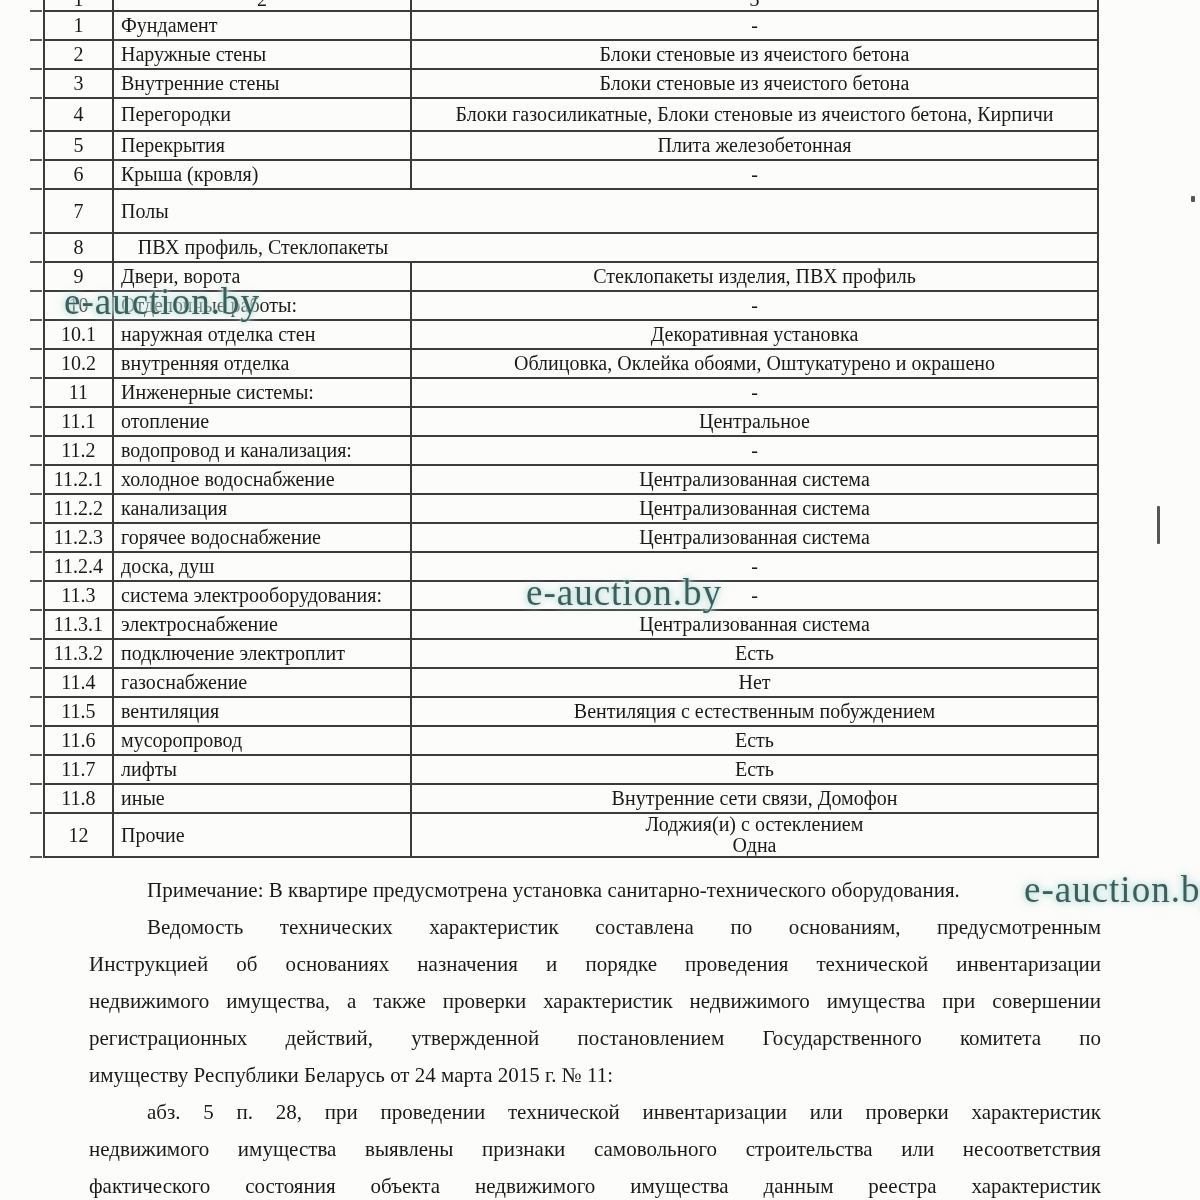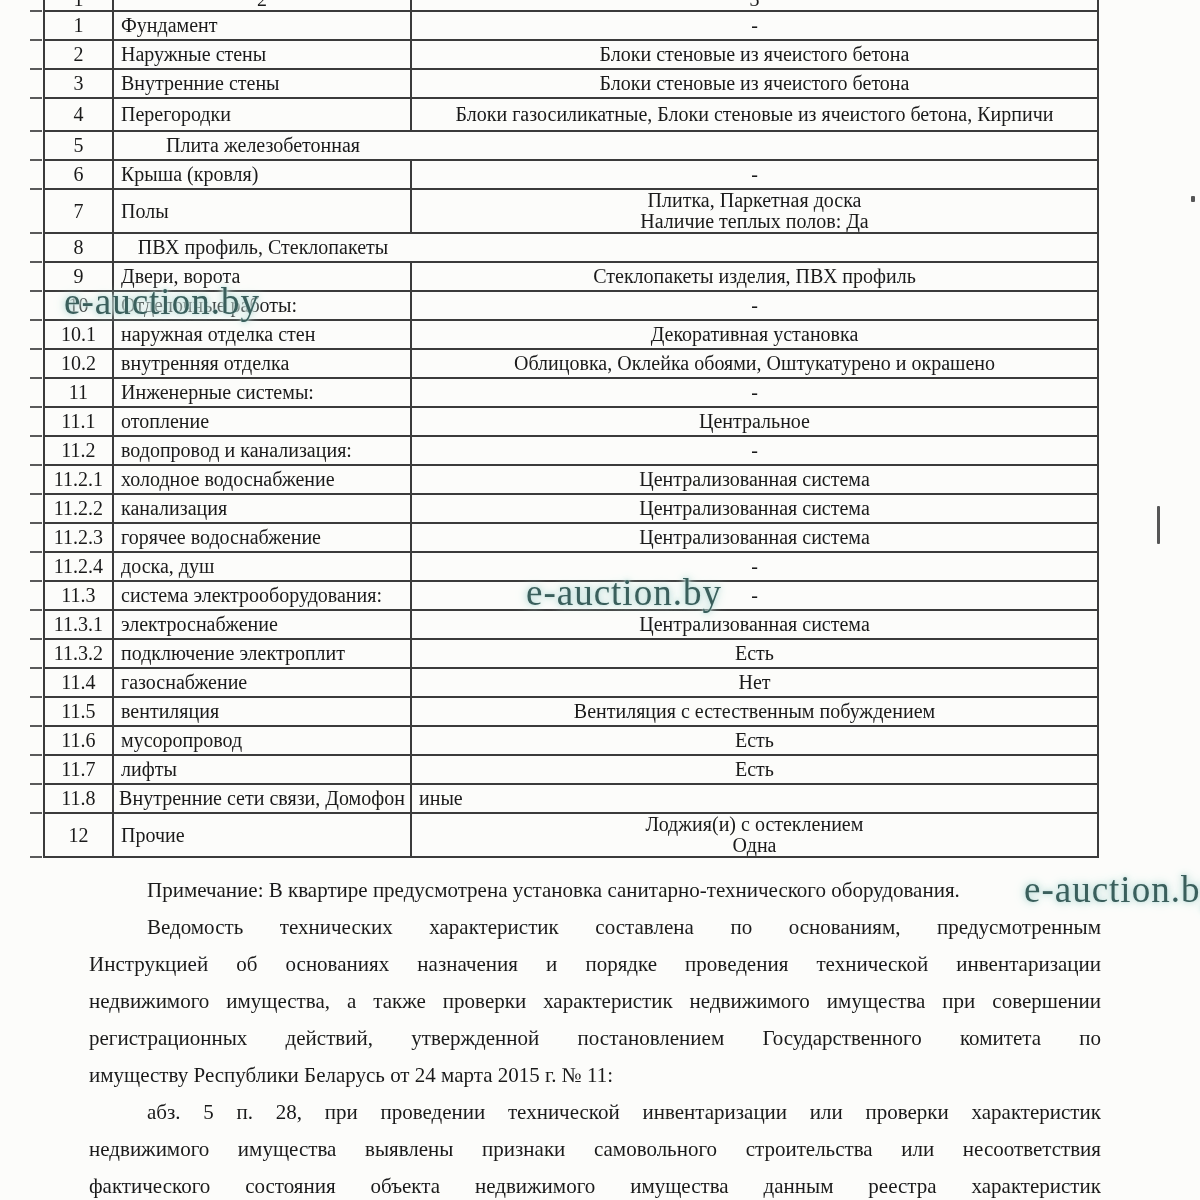--- a/index.html
+++ b/index.html
@@ -147,38 +147,35 @@
         </div>
         <div class="t-row r4">
           <div class="c num">4</div>
           <div class="c name">Перегородки</div>
           <div class="c val">
             <div>Блоки газосиликатные, Блоки стеновые из ячеистого бетона, Кирпичи</div>
           </div>
         </div>
         <div class="t-row">
           <div class="c num">5</div>
+          <div class="c name">Перекрытия</div>
           <div class="c val">
             <div>Плита железобетонная</div>
           </div>
         </div>
         <div class="t-row">
           <div class="c num">6</div>
           <div class="c name">Крыша (кровля)</div>
           <div class="c val">
             <div>-</div>
           </div>
         </div>
         <div class="t-row tall">
           <div class="c num">7</div>
           <div class="c name">Полы</div>
-          <div class="c val">
-            <div>Плитка, Паркетная доска</div>
-            <div>Наличие теплых полов: Да</div>
-          </div>
         </div>
         <div class="t-row">
           <div class="c num">8</div>
           <div class="c val">
             <div>ПВХ профиль, Стеклопакеты</div>
           </div>
         </div>
         <div class="t-row">
           <div class="c num">9</div>
           <div class="c name">Двери, ворота</div>
@@ -300,24 +297,24 @@
         </div>
         <div class="t-row">
           <div class="c num">11.7</div>
           <div class="c name">лифты</div>
           <div class="c val">
             <div>Есть</div>
           </div>
         </div>
         <div class="t-row">
           <div class="c num">11.8</div>
+          <div class="c name">иные</div>
           <div class="c val">
             <div>Внутренние сети связи, Домофон</div>
           </div>
-          <div class="c name">иные</div>
         </div>
         <div class="t-row tall">
           <div class="c num">12</div>
           <div class="c name">Прочие</div>
           <div class="c val">
             <div>Лоджия(и) с остеклением</div>
             <div>Одна</div>
           </div>
         </div>
       </div>

